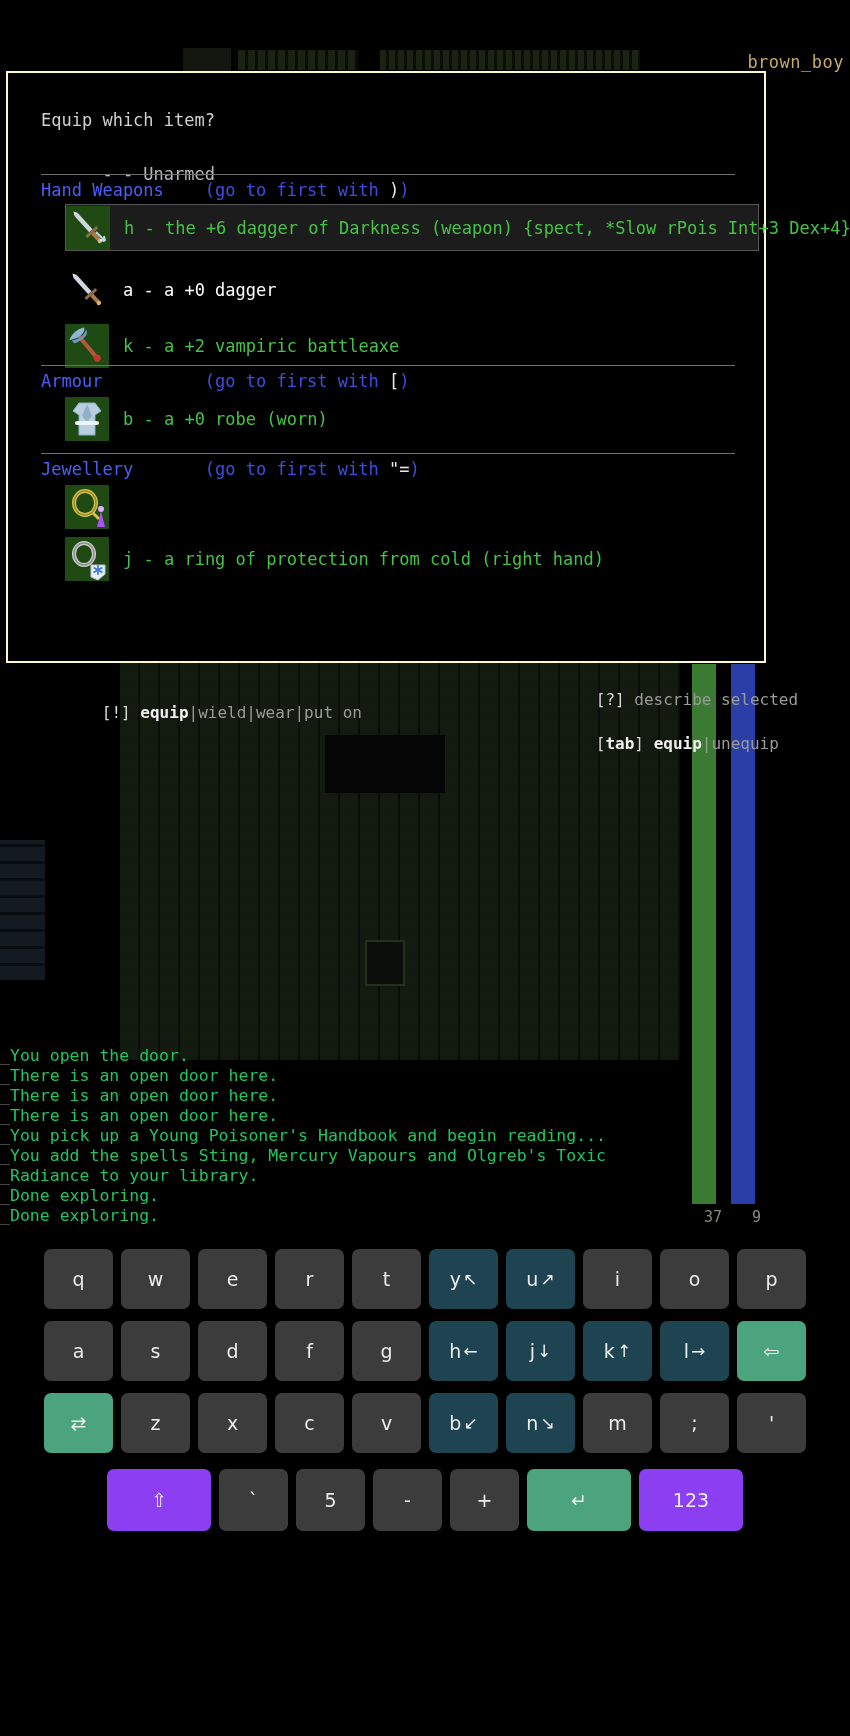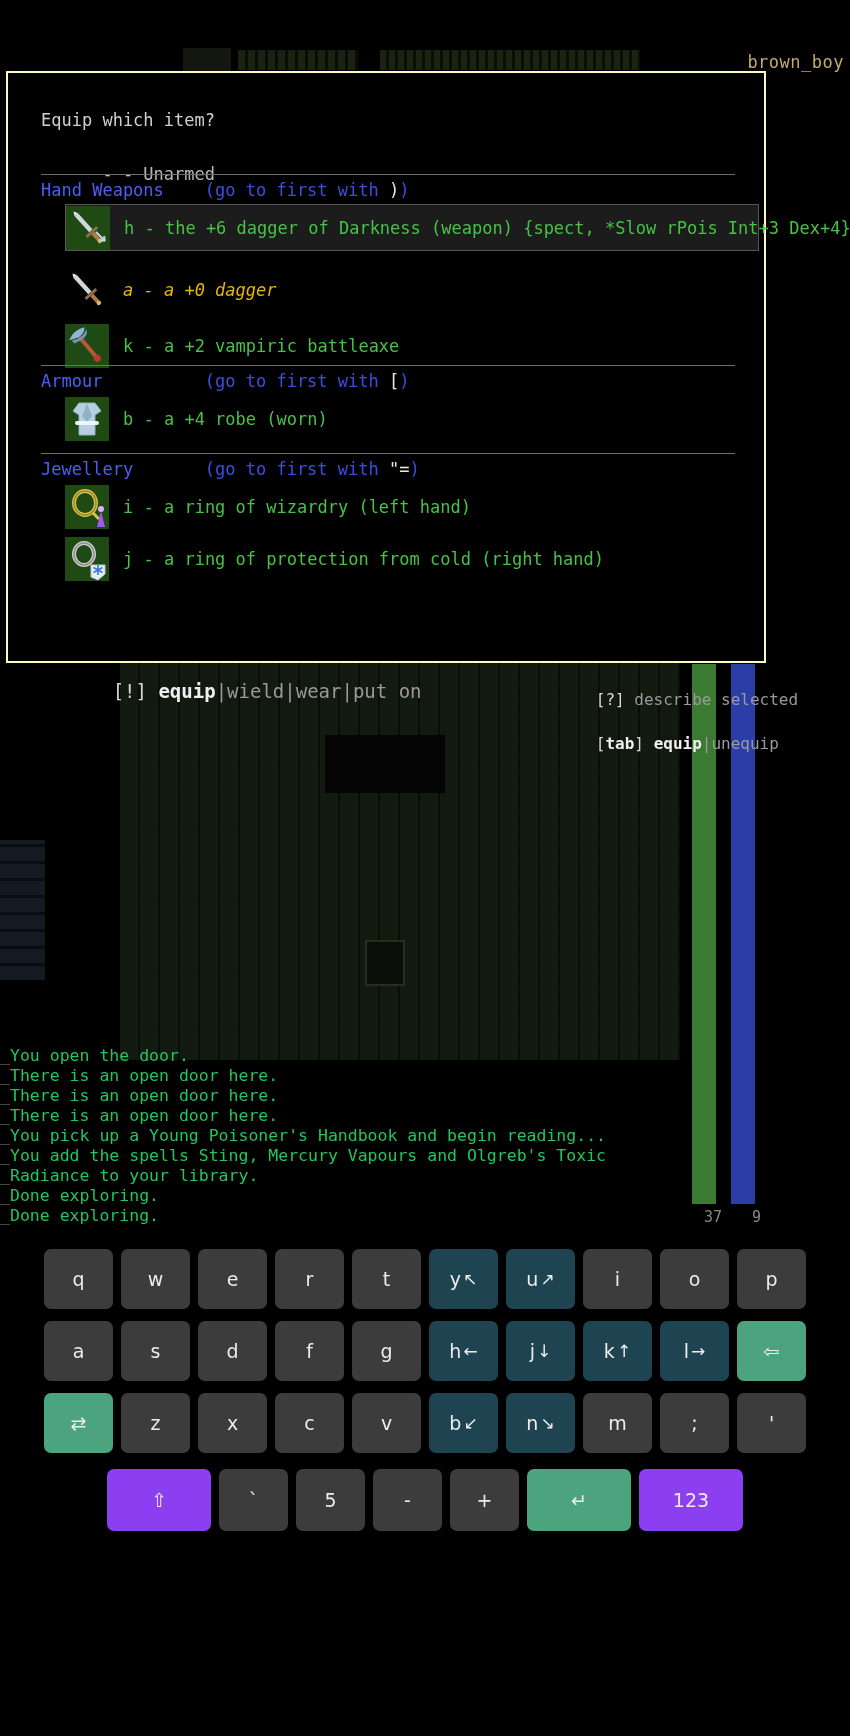--- a/index.html
+++ b/index.html
@@ -88,30 +88,30 @@
 
   
   .item-row {
     position: absolute; left: 33px; width: 694px; height: 42px;
     display: flex; align-items: center; white-space: pre; margin-left: 24px;
   }
   .item-row.selected {
     background: #1c1c1c; border: 1px solid #555; height: 47px; left: 33px;
   }
   .item-text { font-size: 17px; color: #46c246; }
-  .item-text.grey { color: #eab308; font-style: italic; }
+  .item-text.grey { color: #ffffff; }
   .tile {
     width: 44px; height: 44px; margin-right: 14px; position: relative; flex: 0 0 auto;
   }
   .tile.hl { background: #1f4a14; }
   .tile-inner { position: absolute; inset: 0; }
 
   
   .footer-left {
-    position: absolute; left: 36px; top: 585px; font-size: 19px; white-space: pre; color: #9a9a9a;
+    position: absolute; left: 36px; top: 611px; font-size: 16px; white-space: pre; color: #9a9a9a;
   }
   .footer-left b { color: #f0f0f0; font-weight: bold; }
   .footer-left .brk { color: #d8d8d8; }
   .footer-right {
     position: absolute; left: 530px; top: 594px; font-size: 16px; white-space: pre;
     color: #9a9a9a; line-height: 22px;
   }
   .footer-right b { color: #f0f0f0; font-weight: bold; }
   .footer-right .brk { color: #d8d8d8; }
 
@@ -190,30 +190,30 @@
       <path d="M14 8 q8 6 18 1 q-2 8 -18 3 z" fill="#6d97bb"></path>
       <circle cx="22" cy="38" r="3.5" fill="#c1392b"></circle>
     </g>
   </svg></div></div><span class="item-text">k - a +2 vampiric battleaxe</span></div>
         <div class="sep" style="top: 292px;"></div>
         <div class="cat-head" style="top: 298px;"><span>Armour</span><span class="hint">          (go to first with <span class="key-white">[</span>)</span></div>
         <div class="item-row" style="top: 325px;"><div class="tile hl"><div class="tile-inner"><svg viewBox="0 0 44 44" width="44" height="44">
     <path d="M14 6 h16 l6 8 -6 4 v20 h-16 v-20 l-6 -4 z" fill="#b7cfe0" stroke="#8fb0c6"></path>
     <path d="M22 7 l-5 12 5 6 5 -6 z" fill="#8fb0c6"></path>
     <rect x="10" y="24" width="24" height="4" fill="#eef5fa" rx="2"></rect>
-  </svg></div></div><span class="item-text">b - a +4 robe (worn)</span></div>
+  </svg></div></div><span class="item-text">b - a +0 robe (worn)</span></div>
         <div class="sep" style="top: 380px;"></div>
         <div class="cat-head" style="top: 386px;"><span>Jewellery</span><span class="hint">       (go to first with <span class="key-white">"=</span>)</span></div>
         <div class="item-row" style="top: 413px;"><div class="tile hl"><div class="tile-inner"><svg viewBox="0 0 44 44" width="44" height="44">
     <ellipse cx="20" cy="18" rx="11" ry="12" fill="none" stroke="#d8c34a" stroke-width="4"></ellipse>
     <ellipse cx="20" cy="18" rx="11" ry="12" fill="none" stroke="#9c8a2a" stroke-width="1.5"></ellipse>
     <path d="M28 28 l6 6" stroke="#d8c34a" stroke-width="3"></path>
     <polygon points="32,42 36,26 40,42" fill="#a855f7"></polygon>
     <circle cx="36" cy="24" r="3" fill="#d8b4fe"></circle>
-  </svg></div></div><span class="item-text">i - a ring of wizardry (left hand)</span></div>
+  </svg></div></div></div>
         <div class="item-row" style="top: 465px;"><div class="tile hl"><div class="tile-inner"><svg viewBox="0 0 44 44" width="44" height="44">
     <ellipse cx="19" cy="17" rx="10" ry="11" fill="none" stroke="#cfcfcf" stroke-width="4"></ellipse>
     <ellipse cx="19" cy="17" rx="10" ry="11" fill="none" stroke="#8f8f8f" stroke-width="1.5"></ellipse>
     <path d="M26 40 v-12 h14 v9 l-7 6 z" fill="#e7eef5" stroke="#b9c6d2"></path>
     <g stroke="#3a78d8" stroke-width="1.6">
       <path d="M33 28 v10 M28.5 30.5 l9 5 M37.5 30.5 l-9 5"></path>
     </g>
   </svg></div></div><span class="item-text">j - a ring of protection from cold (right hand)</span></div>
       </div>
 

